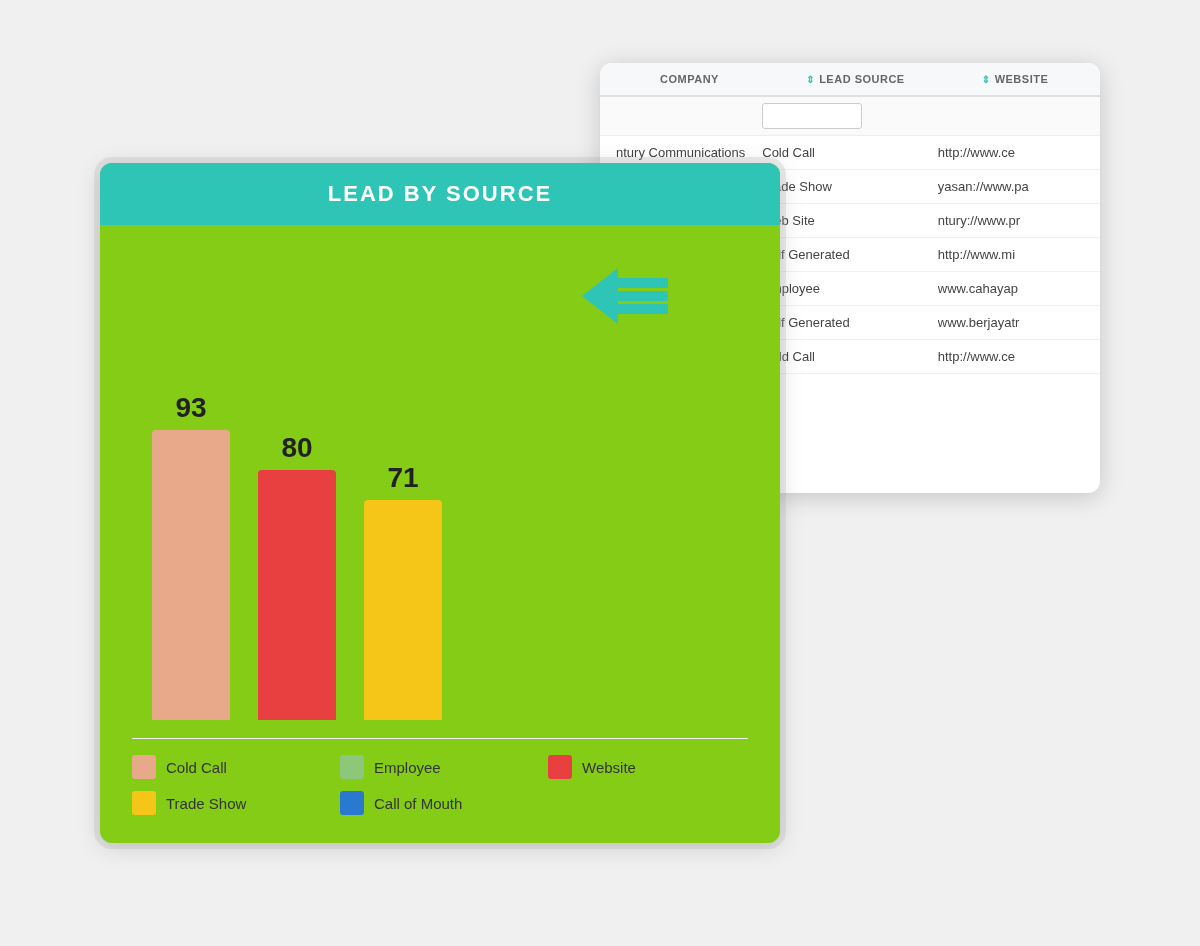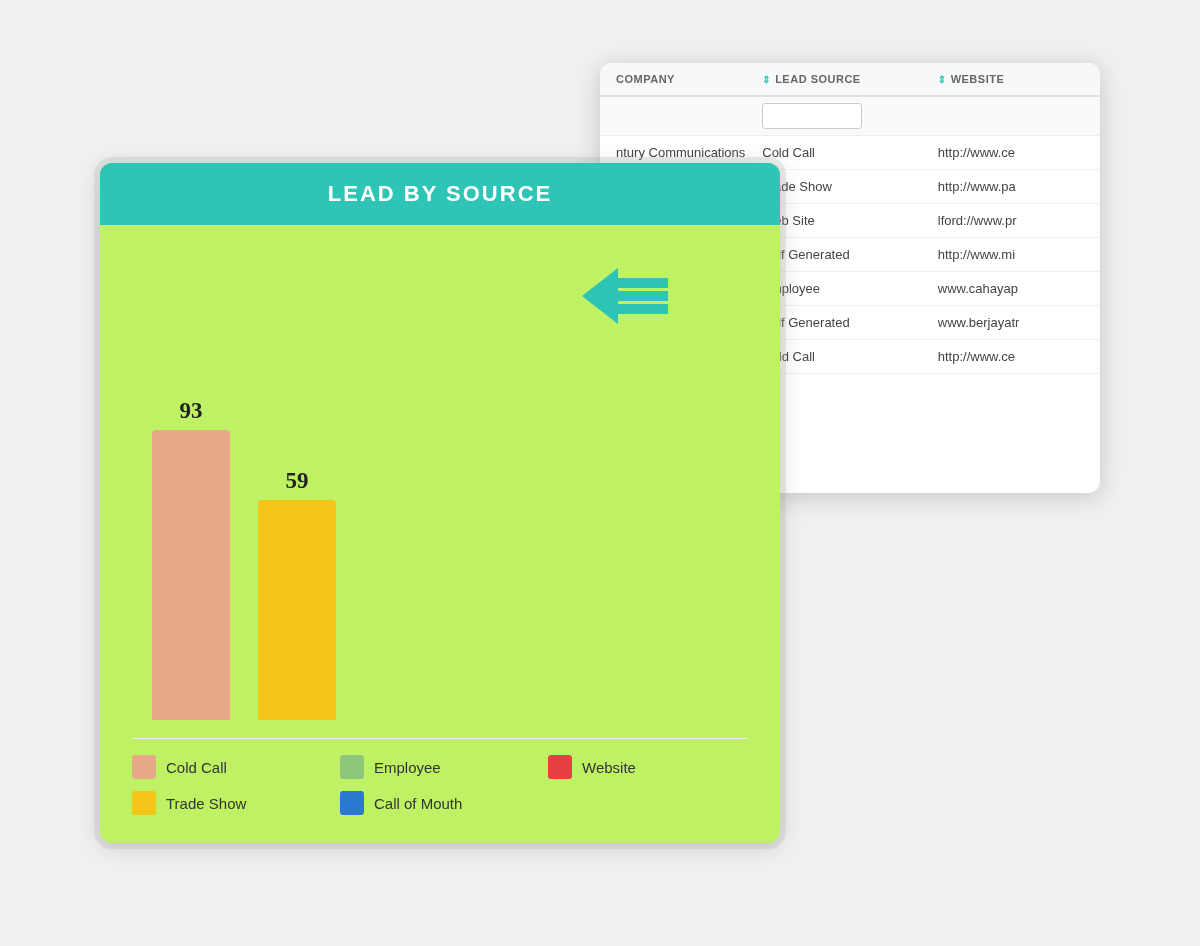--- a/index.html
+++ b/index.html
@@ -20,21 +20,21 @@
       height: 820px;
     }
 
     
     .chart-card {
       position: absolute;
       left: 0;
       top: 100px;
       width: 680px;
       height: 680px;
-      background: #bef264;
+      background: #84cc16;
       border-radius: 12px;
       box-shadow: 0 4px 24px rgba(0,0,0,0.15), 0 0 0 6px rgba(180,180,180,0.25);
       overflow: hidden;
     }
 
     .chart-header {
       background: #2ec4b6;
       padding: 18px 24px;
       text-align: center;
     }
@@ -64,24 +64,23 @@
     }
 
     .bar-group {
       display: flex;
       flex-direction: column;
       align-items: center;
       gap: 6px;
     }
 
     .bar-value {
-      font-size: 23px;
+      font-size: 28px;
       font-weight: 700;
       color: #222;
-      font-family: Liberation Serif, serif;
     }
 
     .bar {
       width: 78px;
       border-radius: 4px 4px 0 0;
     }
 
     .legend-area {
       display: grid;
       grid-template-columns: 1fr 1fr 1fr;
@@ -133,20 +132,21 @@
 
     .table-header-cell {
       font-size: 11px;
       font-weight: 700;
       color: #666;
       text-transform: uppercase;
       letter-spacing: 0.5px;
       display: flex;
       align-items: center;
       gap: 4px;
+      margin-left: 44px;
     }
 
     .sort-icon {
       color: #2ec4b6;
       font-size: 10px;
     }
 
     .filter-row {
       display: grid;
       grid-template-columns: 1fr 1.2fr 1fr;
@@ -239,26 +239,26 @@
 
     <div>
       <div class="table-row">
         <div class="table-cell">ntury Communications</div>
         <div class="table-cell">Cold Call</div>
         <div class="table-cell">http://www.ce</div>
       </div>
       <div class="table-row">
         <div class="table-cell">kay Company</div>
         <div class="table-cell">Trade Show</div>
-        <div class="table-cell">http://www.pa</div>
+        <div class="table-cell">yasan://www.pa</div>
       </div>
       <div class="table-row">
         <div class="table-cell">ofessional Image Inc</div>
         <div class="table-cell">Web Site</div>
-        <div class="table-cell">lford://www.pr</div>
+        <div class="table-cell">ntury://www.pr</div>
       </div>
       <div class="table-row">
         <div class="table-cell">lford Enterprises Inc</div>
         <div class="table-cell">Self Generated</div>
         <div class="table-cell">http://www.mi</div>
       </div>
       <div class="table-row">
         <div class="table-cell">haya Pelita Sdn Bhd</div>
         <div class="table-cell">Employee</div>
         <div class="table-cell">www.cahayap</div>
@@ -291,23 +291,27 @@
     </div>
     <div class="chart-body">
       <div class="bars-area">
 
         <div class="bar-group">
           <span class="bar-value">93</span>
           <div class="bar" style="height: 290px; background-color: #E8A98A;"></div>
         </div>
 
 
-
         <div class="bar-group">
-          <span class="bar-value">59</span>
+          <span class="bar-value">80</span>
+          <div class="bar" style="height: 250px; background-color: #E84040;"></div>
+        </div>
+
+        <div class="bar-group">
+          <span class="bar-value">71</span>
           <div class="bar" style="height: 220px; background-color: #F5C518;"></div>
         </div>
 
 
       </div>
 
       <div class="legend-area">
         <div class="legend-item">
           <div class="legend-color" style="background:#E8A98A;"></div>
           <span class="legend-label">Cold Call</span>

